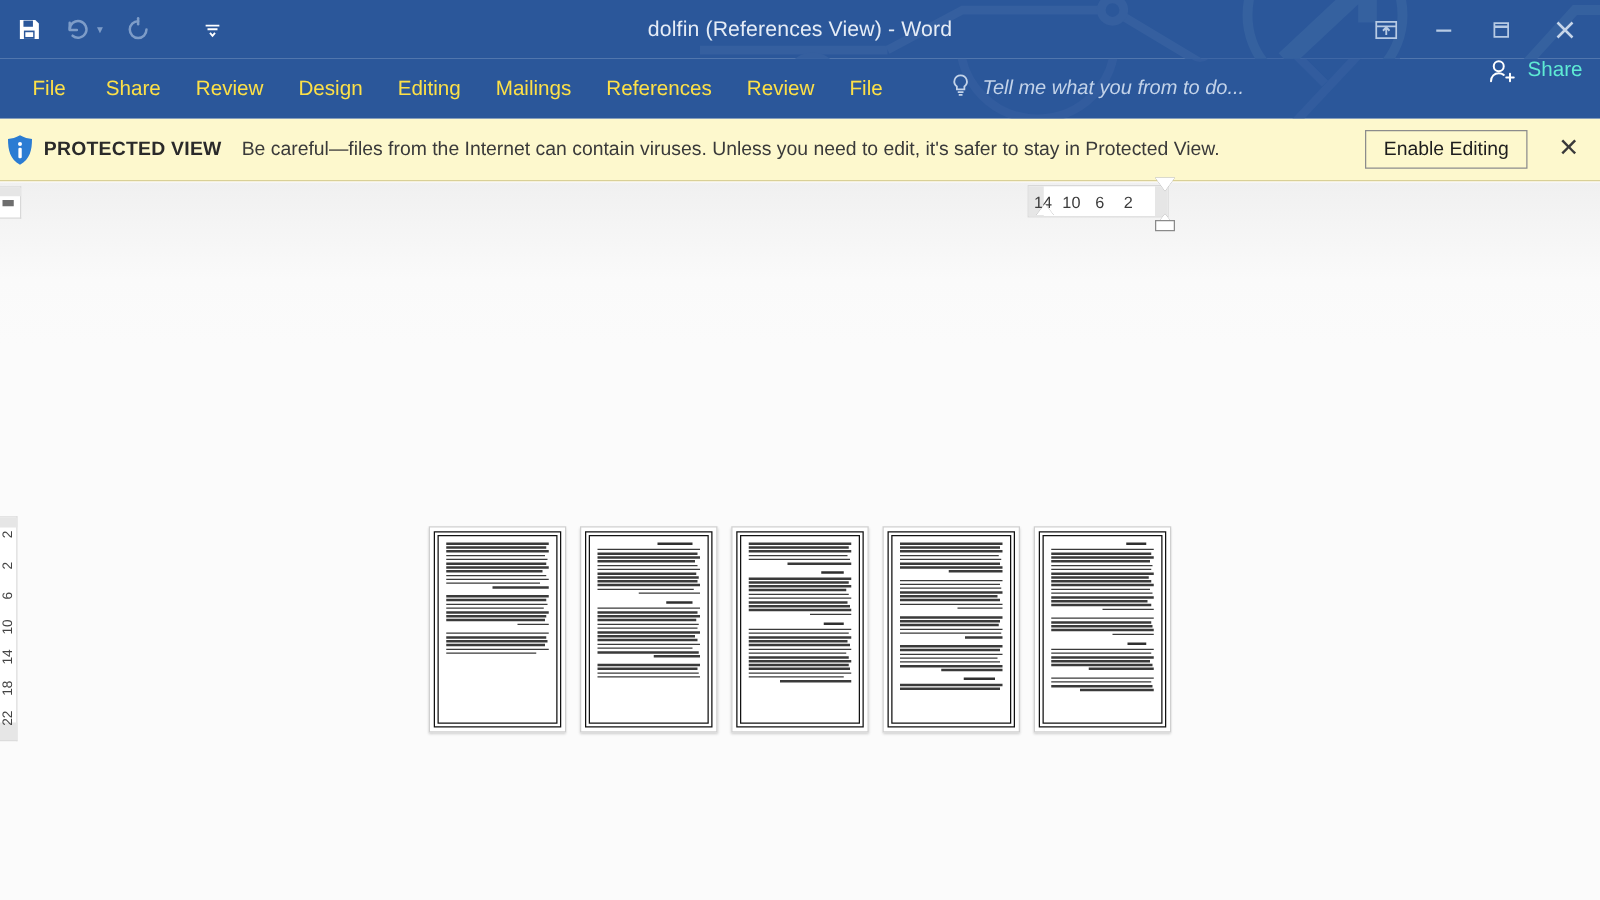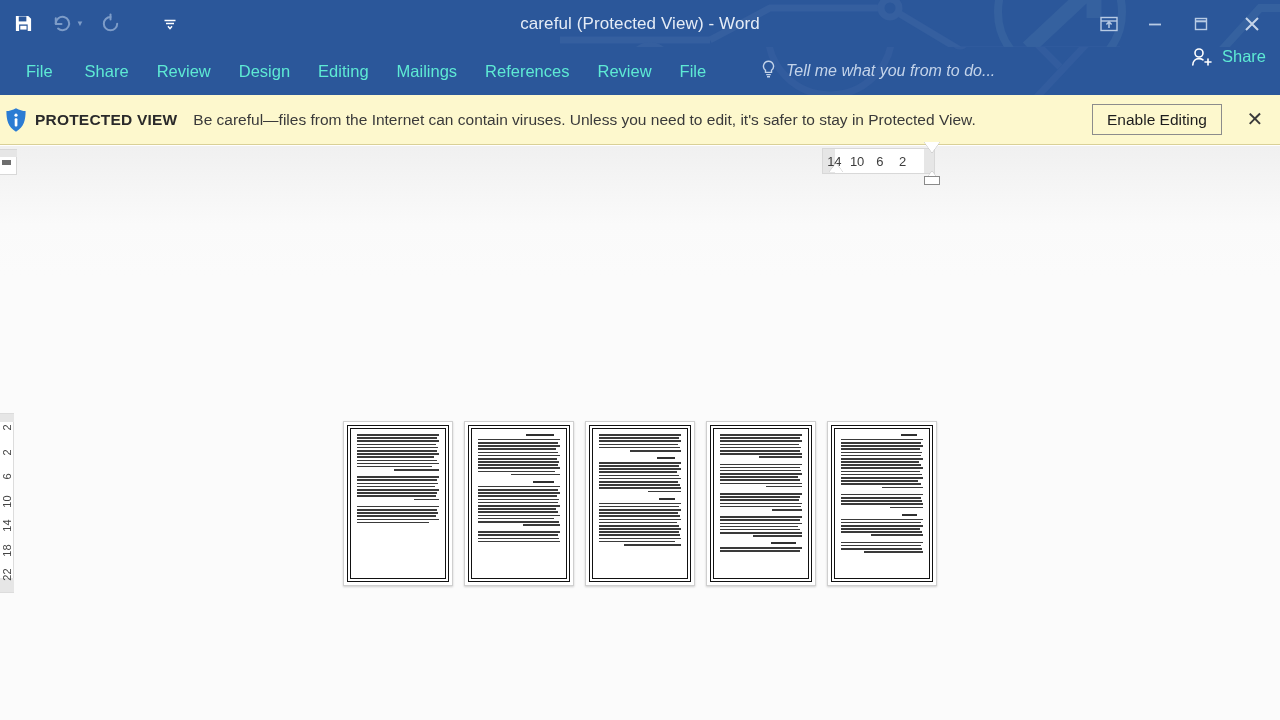--- a/index.html
+++ b/index.html
@@ -44,21 +44,21 @@
   .wbtn.close { width: 56px; color: #c6d5e9; }
 
   
   .tabstrip {
     position: absolute; top: 47px; left: 0; width: 1280px; height: 48px;
     background: #2b579a; overflow: hidden;
   }
   .tabstrip-deco { position: absolute; inset: 0; pointer-events: none; overflow:hidden; }
   .tabs { position: absolute; left: 8px; top: 0; height: 48px; display: flex; align-items: center; }
   .tab {
-    color: #5eead4; font-size: 16.5px; padding: 0 14px; height: 48px;
+    color: #fde047; font-size: 16.5px; padding: 0 14px; height: 48px;
     line-height: 48px; white-space: nowrap;
   }
   .tab.file { padding: 0 18px 0 18px; }
   .tellme {
     position: absolute; left: 760px; top: 0; height: 48px;
     display: flex; align-items: center; gap: 9px;
     color: #c3d3e9; font-size: 16px; font-style: italic;
   }
   .tellme .txt { font-style: italic; }
   .share {
@@ -242,21 +242,21 @@
             <path d="M11 1.6v5.2" fill="none" stroke="#7d9cc8" stroke-width="2.1" stroke-linecap="round"></path>
           </svg>
       </div>
       <div class="qat-more">
         <svg width="14" height="14" viewBox="0 0 14 14">
             <path d="M1.5 3.5h11M3 6.4h8M5 9.3l2 2.4 2-2.4" fill="none" stroke="#ffffff" stroke-width="1.5"></path>
           </svg>
       </div>
     </div>
 
-    <div class="titletext">careful (Protected View) - Word</div>
+    <div class="titletext">dolfin (References View) - Word</div>
 
     <div class="wincontrols">
       <div class="wbtn">
         <svg width="18" height="18" viewBox="0 0 18 18">
             <rect x="1" y="2.5" width="16" height="13" fill="none" stroke="#b8cbe4" stroke-width="1.4"></rect>
             <path d="M1 6h16" stroke="#b8cbe4" stroke-width="1.4"></path>
             <path d="M9 13V7.2M6.4 9.6L9 6.8l2.6 2.8" fill="none" stroke="#b8cbe4" stroke-width="1.5"></path>
           </svg>
       </div>
       <div class="wbtn">

